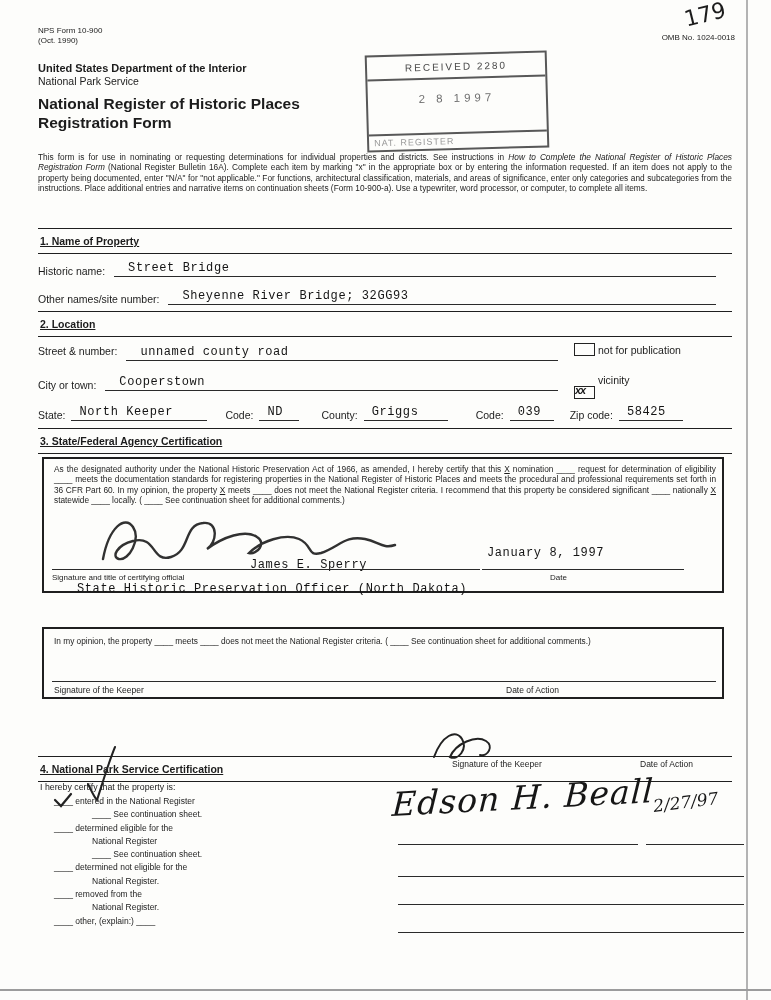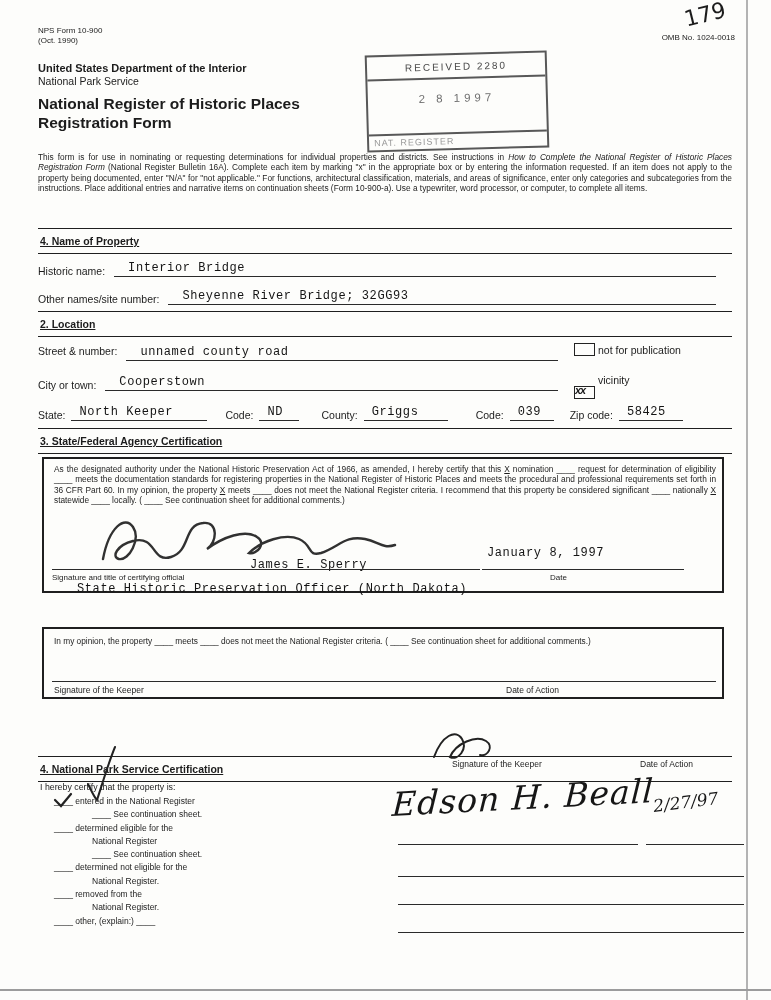--- a/index.html
+++ b/index.html
@@ -65,26 +65,26 @@
 
   <div class="abs" id="stamp">
     <div class="top">RECEIVED  2280</div>
     <div class="mid">2 8 1997</div>
     <div class="bot">NAT. REGISTER</div>
   </div>
 
   <div class="abs para" style="left:38px; top:152px; width:694px;"><span>This form is for use in nominating or requesting determinations for individual properties and districts.  See instructions in </span><span class="i">How to Complete the National Register of Historic Places Registration Form</span><span> (National Register Bulletin 16A).  Complete each item by marking "x" in the appropriate box or by entering the information requested.  If an item does not apply to the property being documented, enter "N/A" for "not applicable."  For functions, architectural classification, materials, and areas of significance, enter only categories and subcategories from the instructions.  Place additional entries and narrative items on continuation sheets (Form 10-900-a).  Use a typewriter, word processor, or computer, to complete all items.</span></div>
 
   <div class="abs sec-bar" style="top:228px;">
-    <span class="sec-title">4.  Name of Property</span>
+    <span class="sec-title">1.  Name of Property</span>
   </div>
 
   <div class="abs row" style="left:38px; top:257px; width:678px;">
     <span class="lbl">Historic name:</span>
-    <span class="fill"><span class="typed">Interior Bridge</span></span>
+    <span class="fill"><span class="typed">Street Bridge</span></span>
   </div>
   <div class="abs row" style="left:38px; top:285px; width:678px;">
     <span class="lbl">Other names/site number:</span>
     <span class="fill"><span class="typed">Sheyenne River Bridge; 32GG93</span></span>
   </div>
 
   <div class="abs sec-bar" style="top:311px;">
     <span class="sec-title">2.  Location</span>
   </div>
 

